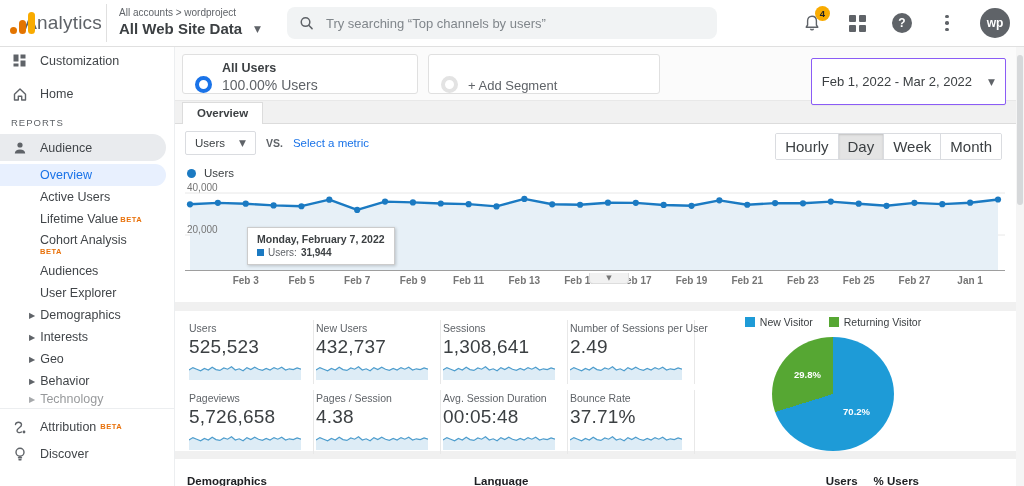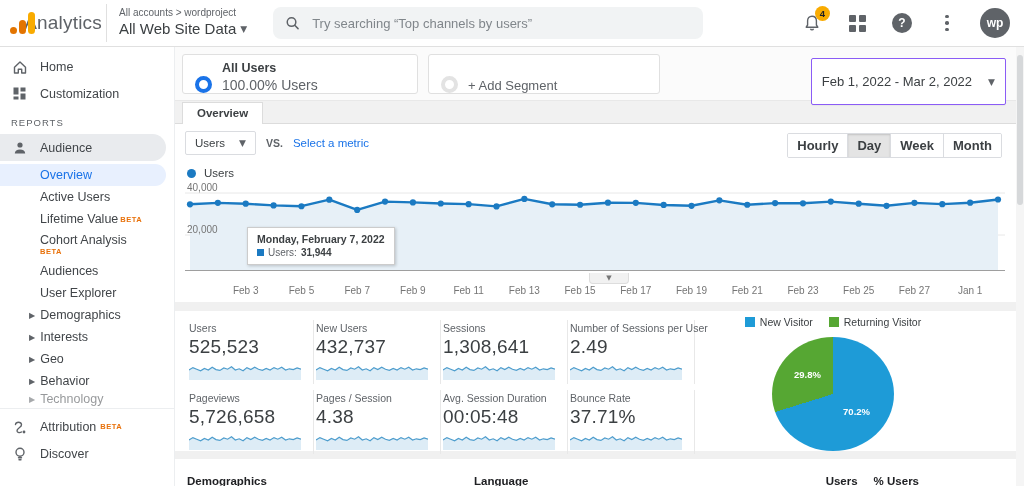--- a/index.html
+++ b/index.html
@@ -12,21 +12,21 @@
     border-bottom:1px solid #e0e0e0; display:flex; align-items:center; z-index:10; }
   .logo-wrap { display:flex; align-items:center; gap:9px; padding-left:10px; width:102px; }
   .ga-logo { position:relative; width:26px; height:24px; }
   .ga-logo .dot  { position:absolute; left:0; bottom:1px; width:7px; height:7px; border-radius:50%; background:#e37400; }
   .ga-logo .mid  { position:absolute; left:9px; bottom:1px; width:7px; height:14px; border-radius:3.5px; background:#e37400; }
   .ga-logo .tall { position:absolute; left:18px; bottom:1px; width:7px; height:22px; border-radius:3.5px; background:#f9ab00; }
   .product-name { font-size:19px; color:#5f6368; letter-spacing:.2px; }
   .topbar .vdiv { width:1px; height:38px; background:#e0e0e0; margin:0 12px 0 4px; }
   .prop-block { line-height:1.25; }
   .crumb { font-size:10px; color:#5f6368; }
-  .prop-name { font-size:15px; color:#3c4043; font-weight:400; display:flex; align-items:center; gap:4px; }
+  .prop-name { font-size:15px; color:#3c4043; font-weight:700; display:flex; align-items:center; gap:12px; }
   .caret { font-size:9px; color:#5f6368; font-family:"DejaVu Sans",sans-serif; }
   .searchbox { margin-left:26px; width:430px; height:32px; background:#f1f3f4; border-radius:8px;
     display:flex; align-items:center; padding:0 12px; gap:12px; }
   .searchbox input { border:none; background:transparent; outline:none; font-size:13px; color:#3c4043;
     width:100%; font-family:inherit; }
   .searchbox input::placeholder { color:#80868b; }
   .top-actions { margin-left:auto; display:flex; align-items:center; gap:21px; padding-right:14px; }
   .icon-btn { position:relative; width:24px; height:24px; display:flex; align-items:center; justify-content:center; cursor:pointer; }
   .badge { position:absolute; top:-5px; right:-6px; min-width:15px; height:15px; border-radius:8px; background:#f9ab00;
     color:#202124; font-size:9.5px; font-weight:700; display:flex; align-items:center; justify-content:center; padding:0 3px; }
@@ -74,30 +74,30 @@
   .tab { margin-left:7px; background:#fff; border:1px solid #dcdcdc; border-bottom:none; padding:4px 14px 5px;
     font-size:11.5px; font-weight:700; color:#3c4043; position:relative; top:1px; cursor:pointer; }
 
   .chart-panel { background:#fff; padding:7px 0 0 0; height:178px; position:relative; }
   .controls-row { display:flex; align-items:center; gap:10px; padding-left:10px; }
   .metric-chip { border:1px solid #dadce0; border-radius:2px; background:#fff; font-size:11.5px; color:#3c4043;
     padding:5px 9px; display:flex; align-items:center; gap:14px; cursor:pointer; }
   .vs-label { font-size:10.5px; font-weight:700; color:#5f6368; }
   .select-metric { font-size:11.5px; color:#1a73e8; cursor:pointer; }
   .granularity { position:absolute; right:22px; top:9px; display:flex; border:1px solid #dadce0; border-radius:2px; overflow:hidden; }
-  .gran-btn { font-size:13px; color:#3c4043; padding:4px 9px; background:#fff; border-right:1px solid #dadce0; cursor:pointer;font-weight:bold; }
+  .gran-btn { font-size:15px; color:#3c4043; padding:4px 9px; background:#fff; border-right:1px solid #dadce0; cursor:pointer; }
   .gran-btn:last-child { border-right:none; }
   .gran-btn.sel { background:#e4e4e4; box-shadow:inset 0 1px 2px rgba(0,0,0,.15); }
 
   .chart-legend { display:flex; align-items:center; gap:8px; padding:12px 0 4px 12px; font-size:11.5px; color:#3c4043; }
   .legend-dot { width:9px; height:9px; border-radius:50%; background:#1b7ac2; }
   .chart-wrap { position:relative; margin-left:10px; width:820px; height:90px; }
   .ylabel { position:absolute; left:2px; font-size:10px; color:#757575; background:transparent; z-index:2; }
   .xaxis-row { position:relative; margin-left:10px; width:820px; height:14px; font-size:10px; color:#757575; }
-  .xaxis-row span { position:absolute; transform:translateX(-50%); top:12px; }
+  .xaxis-row span { position:absolute; transform:translateX(-50%); top:2px;font-weight:bold; }
   .tooltip { position:absolute; left:62px; top:44px; background:#fff; border:1px solid #ccc; box-shadow:1px 1px 3px rgba(0,0,0,.2);
     padding:5px 9px 6px; z-index:3; }
   .tt-date { font-size:10.5px; font-weight:700; color:#3c4043; }
   .tt-row { display:flex; align-items:center; gap:4px; margin-top:2px; font-size:10px; color:#5f6368; }
   .tt-sq { width:7px; height:7px; background:#1b7ac2; }
   .tt-val { font-weight:700; color:#3c4043; }
   .collapse-handle { position:absolute; left:404px; bottom:-11px; width:40px; height:11px; background:#f1f1f1;
     border:1px solid #ddd; border-top:none; border-radius:0 0 4px 4px; display:flex; align-items:center; justify-content:center;
     font-size:7px; color:#777; cursor:pointer; z-index:4; font-family:"DejaVu Sans",sans-serif; }
 
@@ -176,38 +176,38 @@
           <span></span>
           <span></span>
           <span></span>
         </div>
     </div>
     <div class="avatar">wp</div>
   </div>
 </div>
 
 <div class="sidebar">
-  <div class="side-item" style="margin-top:6px;">
-    <span class="sicon">
-      <svg width="16" height="16" viewBox="0 0 16 16">
-          <path d="M2.5 8.2 L8 3 L13.5 8.2 V14 H9.7 V10.3 H6.3 V14 H2.5 Z" fill="none" stroke="#5f6368" stroke-width="1.4" stroke-linejoin="round"></path>
-        </svg>
-    </span>
-    <span>Home</span>
-  </div>
   <div class="side-item">
     <span class="sicon">
       <svg width="15" height="15" viewBox="0 0 15 15">
         <rect x="1.5" y="1.5" width="5" height="7" fill="#5f6368"></rect>
           <rect x="8.5" y="1.5" width="5" height="4" fill="#5f6368"></rect>
         <rect x="1.5" y="10.5" width="5" height="3" fill="#5f6368"></rect>
           <rect x="8.5" y="7.5" width="5" height="6" fill="#5f6368"></rect>
       </svg>
     </span>
     <span>Customization</span>
+  </div>
+  <div class="side-item" style="margin-top:6px;">
+    <span class="sicon">
+      <svg width="16" height="16" viewBox="0 0 16 16">
+          <path d="M2.5 8.2 L8 3 L13.5 8.2 V14 H9.7 V10.3 H6.3 V14 H2.5 Z" fill="none" stroke="#5f6368" stroke-width="1.4" stroke-linejoin="round"></path>
+        </svg>
+    </span>
+    <span>Home</span>
   </div>
   <div class="section-label">REPORTS</div>
   <div class="side-item pill-gray">
     <span class="sicon">
       <svg width="16" height="16" viewBox="0 0 16 16">
         <circle cx="8" cy="5" r="2.6" fill="#5f6368"></circle>
         <path d="M2.8 13.5 C2.8 10.8 5 9.5 8 9.5 C11 9.5 13.2 10.8 13.2 13.5 Z" fill="#5f6368"></path>
       </svg>
     </span>
     <span>Audience</span>

